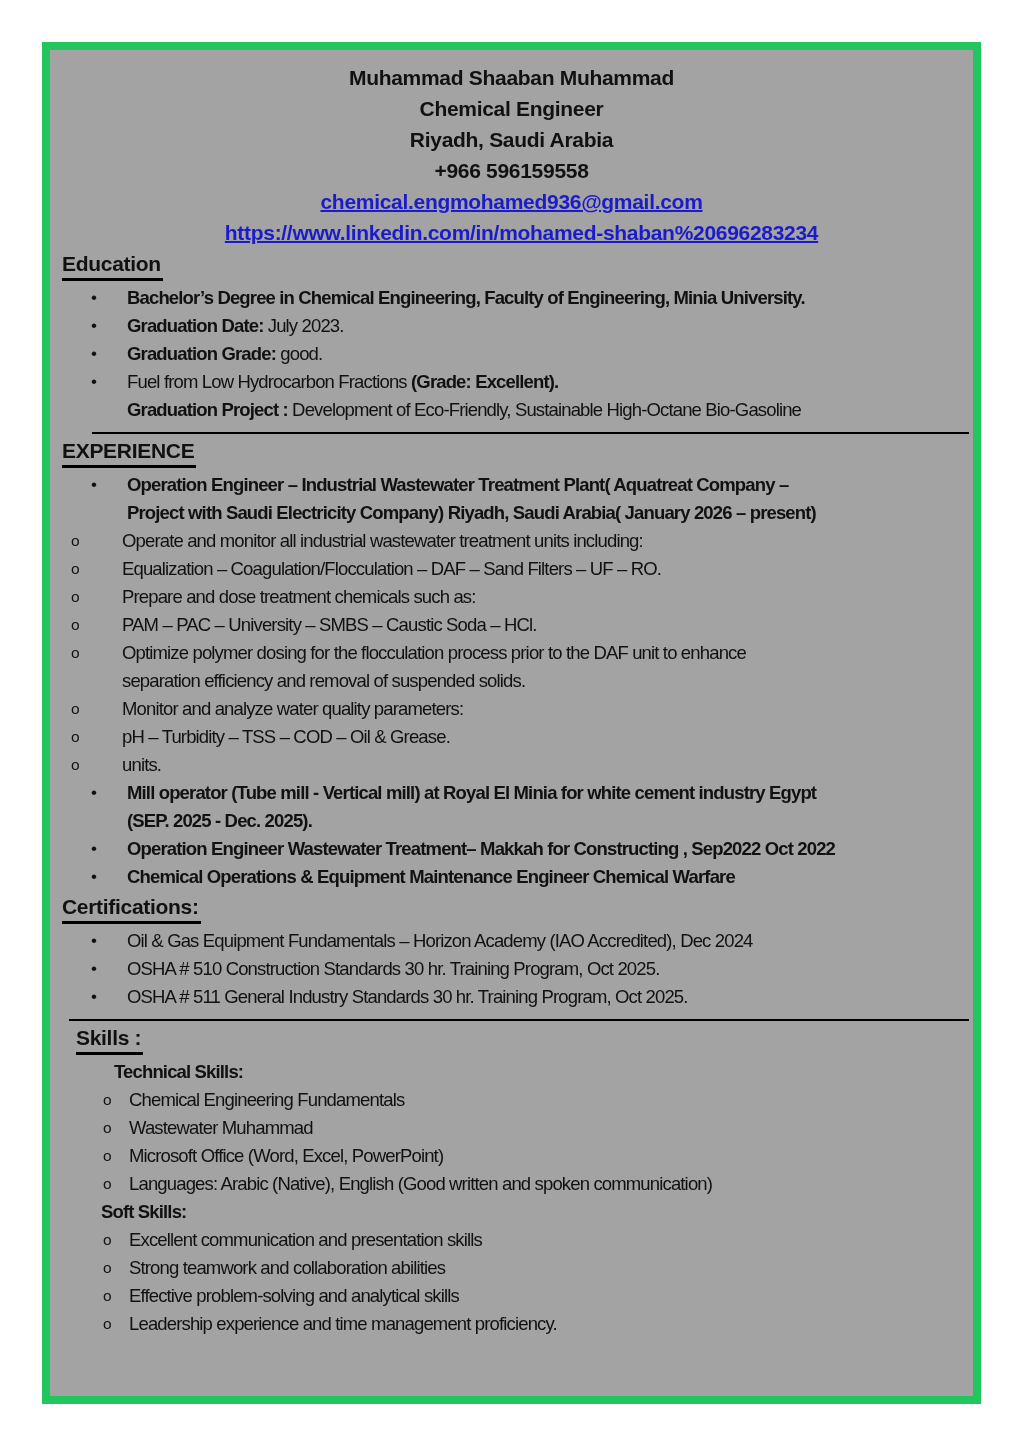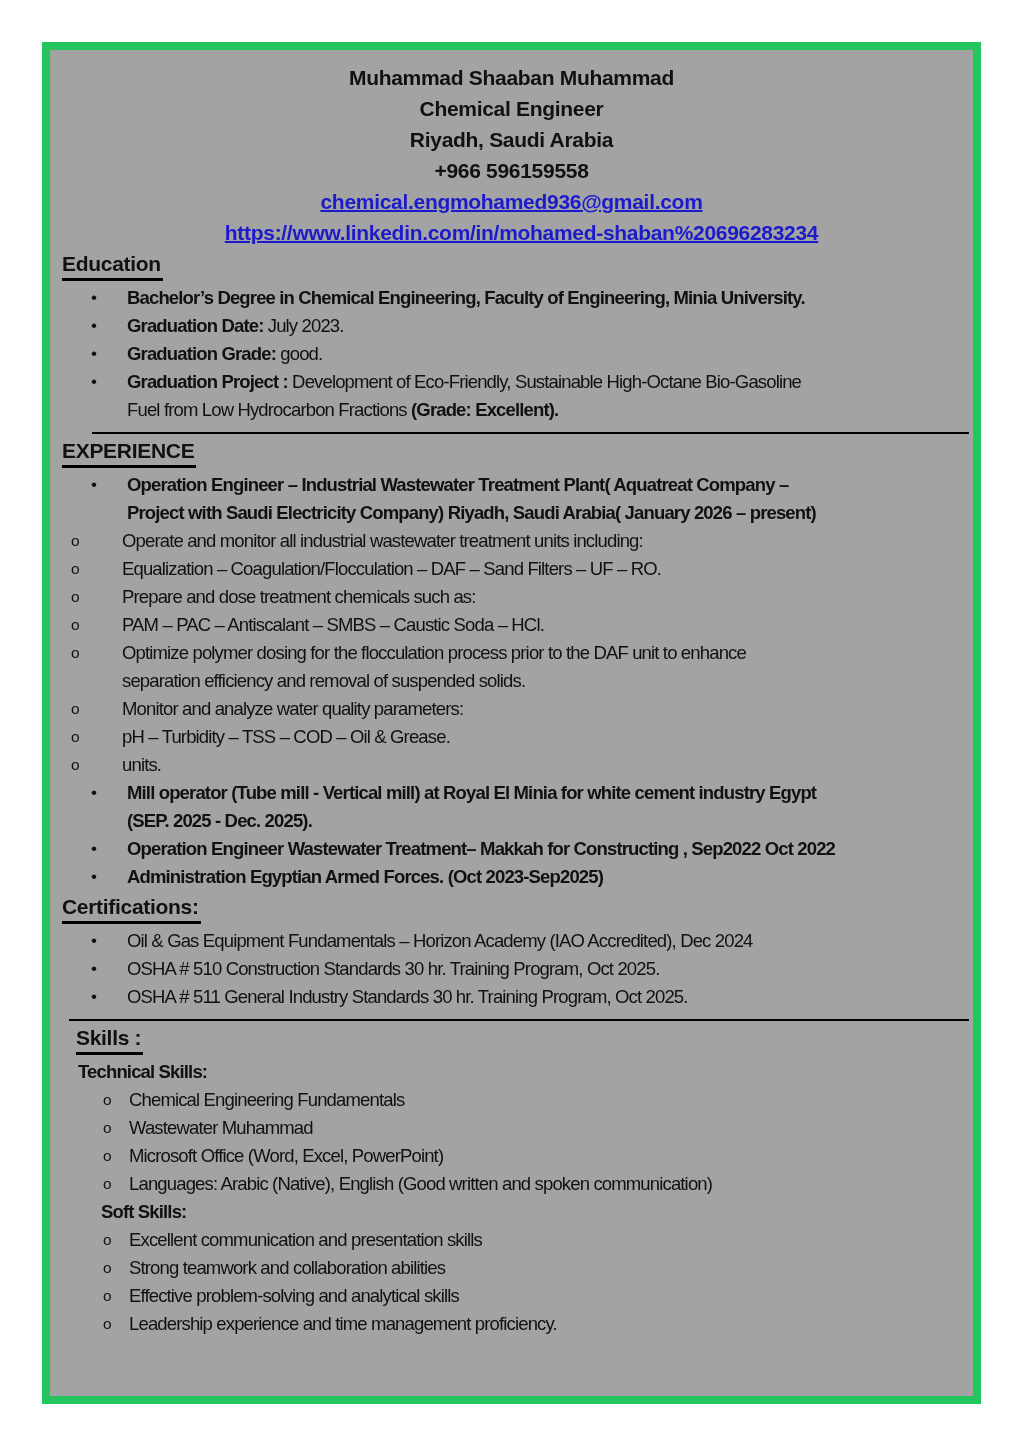--- a/index.html
+++ b/index.html
@@ -28,21 +28,21 @@
     letter-spacing:-0.3px;border-bottom:3px solid #000;padding:0 2px 1px 0;
   }
   .item{
     position:relative;font-size:18.5px;line-height:28px;letter-spacing:-0.85px;
     padding-right:14px;
   }
   .item .ln{white-space:nowrap;}
   .item.disc{padding-left:77px;}
   .item.circle{padding-left:72px;}
   .item.circle2{padding-left:79px;}
-  .item.label{padding-left:28px;font-weight:bold;}
+  .item.label{padding-left:42px;font-weight:bold;margin-left:22px;}
   .item.label2{padding-left:51px;font-weight:bold;}
   .marker{position:absolute;top:0;line-height:28px;letter-spacing:0;}
   .item.disc > .marker{left:41px;font-size:17px;}
   .item.circle > .marker{left:21px;font-size:15.5px;}
   .item.circle2 > .marker{left:53px;font-size:15.5px;}
   .divider{height:0;border-top:2px solid #000;margin-top:8px;margin-bottom:4px;}
   .dv-education{margin-left:42px;width:877px;}
   .dv-certifications{margin-left:19px;width:900px;}
   b{font-weight:bold;}
 </style>
@@ -73,22 +73,22 @@
           <div class="item disc">
             <span class="marker">•</span>
             <div class="ln"><b>Graduation Date:</b><span> July 2023.</span></div>
           </div>
           <div class="item disc">
             <span class="marker">•</span>
             <div class="ln"><b>Graduation Grade:</b><span> good.</span></div>
           </div>
           <div class="item disc">
             <span class="marker">•</span>
+            <div class="ln"><span>Fuel from Low Hydrocarbon Fractions </span><b>(Grade: Excellent).</b></div>
             <div class="ln"><b>Graduation Project :</b><span> Development of Eco-Friendly, Sustainable High-Octane Bio-Gasoline</span></div>
-            <div class="ln"><span>Fuel from Low Hydrocarbon Fractions </span><b>(Grade: Excellent).</b></div>
           </div>
           <div class="divider dv-education"></div>
         </section>
         <section class="sec sec-experience">
           <div class="hwrap"><div class="heading">EXPERIENCE</div></div>
           <div class="item disc">
             <span class="marker">•</span>
             <div class="ln"><b>Operation Engineer – Industrial Wastewater Treatment Plant( Aquatreat Company –</b></div>
             <div class="ln"><b>Project with Saudi Electricity Company) Riyadh, Saudi Arabia( January 2026 – present)</b></div>
           </div>
@@ -99,21 +99,21 @@
           <div class="item circle">
             <span class="marker">o</span>
             <div class="ln"><span>Equalization – Coagulation/Flocculation – DAF – Sand Filters – UF – RO.</span></div>
           </div>
           <div class="item circle">
             <span class="marker">o</span>
             <div class="ln"><span>Prepare and dose treatment chemicals such as:</span></div>
           </div>
           <div class="item circle">
             <span class="marker">o</span>
-            <div class="ln"><span>PAM – PAC – Antiscalant – SMBS – Caustic Soda – HCl.</span></div>
+            <div class="ln"><span>PAM – PAC – University – SMBS – Caustic Soda – HCl.</span></div>
           </div>
           <div class="item circle">
             <span class="marker">o</span>
             <div class="ln"><span>Optimize polymer dosing for the flocculation process prior to the DAF unit to enhance</span></div>
             <div class="ln"><span>separation efficiency and removal of suspended solids.</span></div>
           </div>
           <div class="item circle">
             <span class="marker">o</span>
             <div class="ln"><span>Monitor and analyze water quality parameters:</span></div>
           </div>
@@ -129,21 +129,21 @@
             <span class="marker">•</span>
             <div class="ln"><b>Mill operator (Tube mill - Vertical mill) at Royal El Minia for white cement industry Egypt</b></div>
             <div class="ln"><b>(SEP. 2025 - Dec. 2025).</b></div>
           </div>
           <div class="item disc">
             <span class="marker">•</span>
             <div class="ln"><b>Operation Engineer Wastewater Treatment– Makkah for Constructing , Sep2022 Oct 2022</b></div>
           </div>
           <div class="item disc">
             <span class="marker">•</span>
-            <div class="ln"><b>Administration Egyptian Armed Forces. (Oct 2023-Sep2025)</b></div>
+            <div class="ln"><b>Chemical Operations &amp; Equipment Maintenance Engineer Chemical Warfare</b></div>
           </div>
         </section>
         <section class="sec sec-certifications">
           <div class="hwrap"><div class="heading">Certifications:</div></div>
           <div class="item disc">
             <span class="marker">•</span>
             <div class="ln"><span>Oil &amp; Gas Equipment Fundamentals – Horizon Academy (IAO Accredited), Dec 2024</span></div>
           </div>
           <div class="item disc">
             <span class="marker">•</span>

